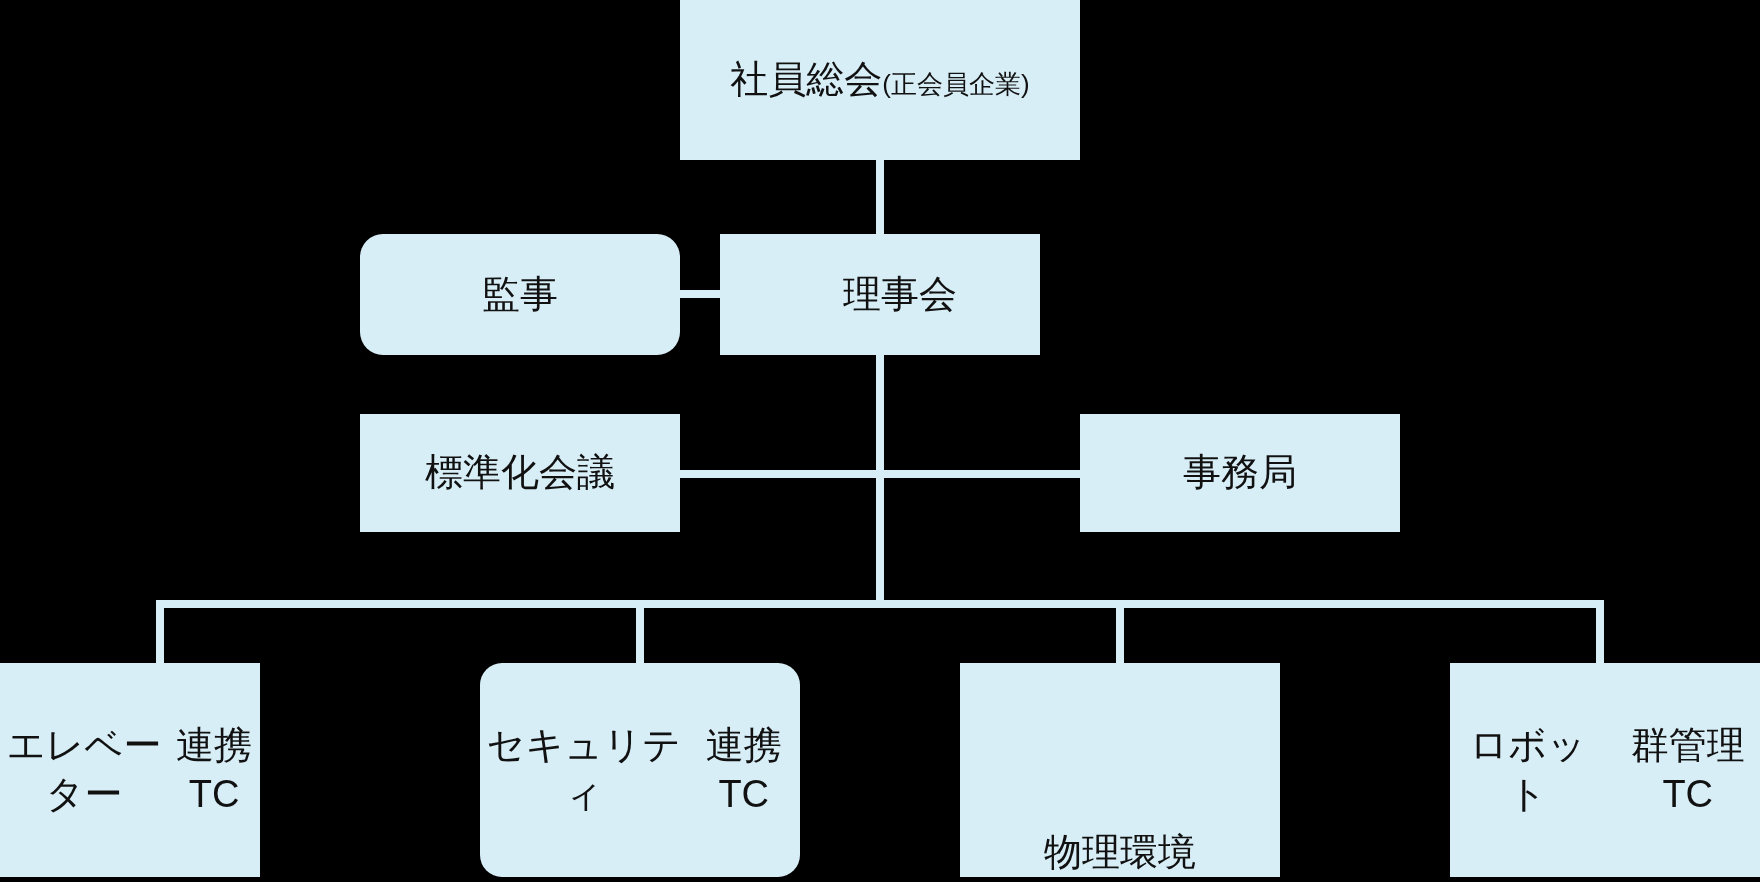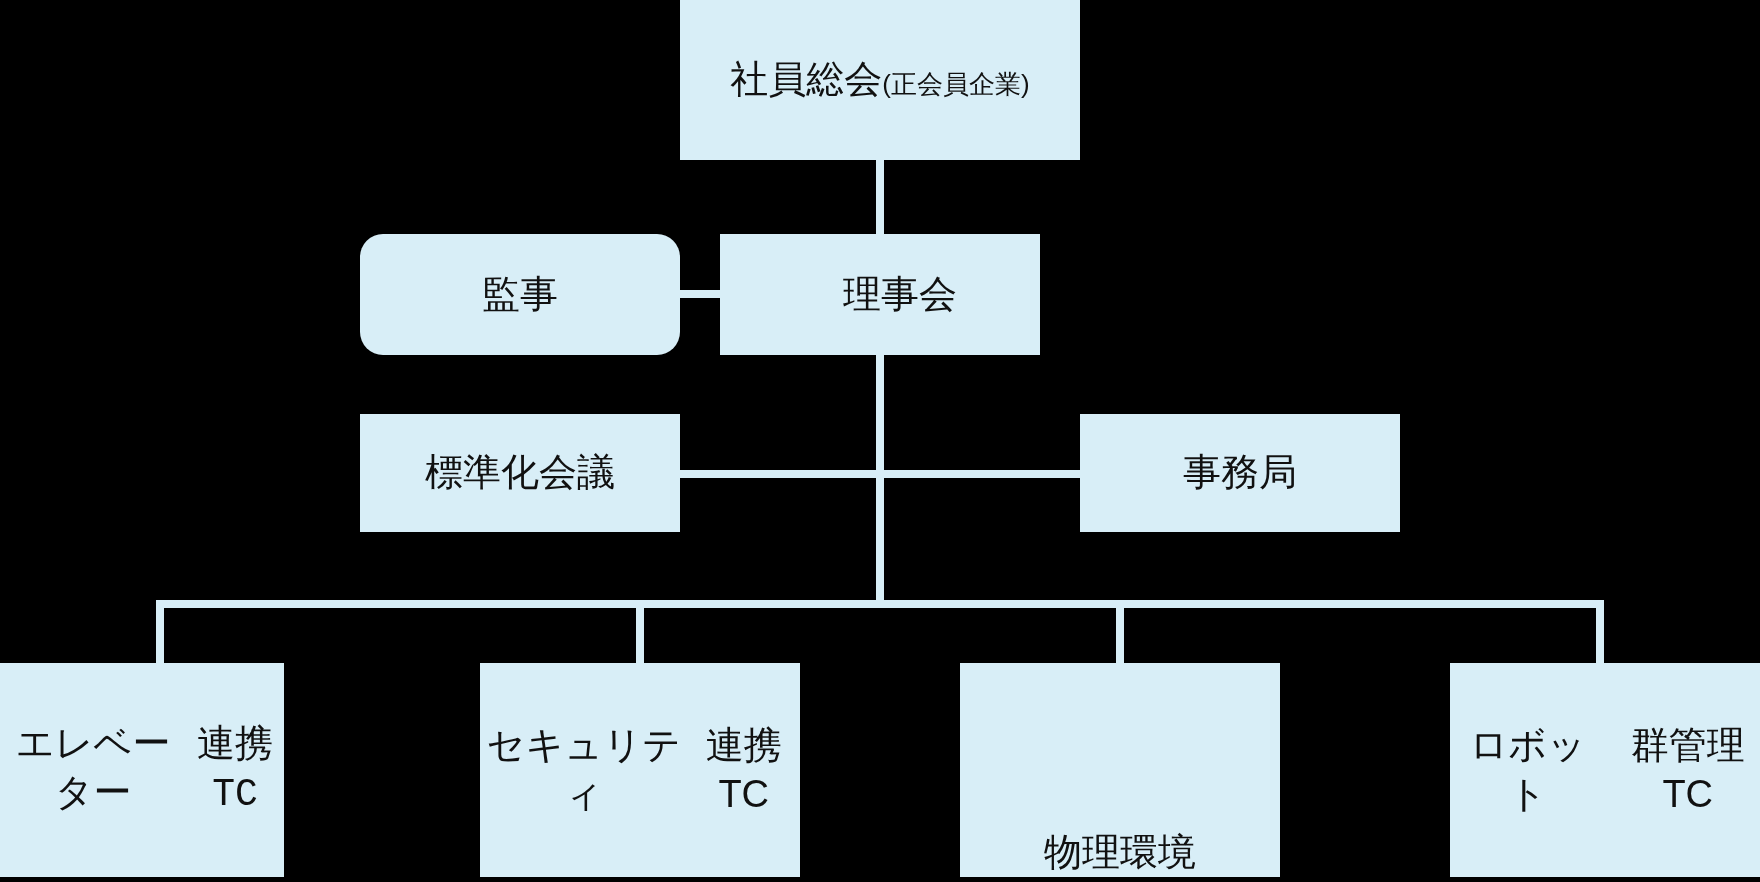--- a/index.html
+++ b/index.html
@@ -46,22 +46,22 @@
 
   
   .n-general      { left: 680px;  top: 0px;   width: 400px; height: 160px; }
   
   .n-auditor      { left: 360px;  top: 234px; width: 320px; height: 121px; border-radius: 23px; }
   .n-board        { left: 720px;  top: 234px; width: 320px; height: 121px; padding-left: 40px; }
   
   .n-standard     { left: 360px;  top: 414px; width: 320px; height: 118px; }
   .n-secretariat  { left: 1080px; top: 414px; width: 320px; height: 118px; }
   
-  .n-tc1          { left: 0px;    top: 663px; width: 284px; height: 214px; font-family: Liberation Mono, monospace; }
-  .n-tc2          { left: 480px;  top: 663px; width: 320px; height: 214px; }
+  .n-tc1          { left: 0px;    top: 663px; width: 260px; height: 214px; }
+  .n-tc2          { left: 480px;  top: 663px; width: 320px; height: 214px; border-radius: 22px; }
   .n-tc3          { left: 960px;  top: 663px; width: 320px; height: 214px; align-items: flex-end; }
   .n-tc4          { left: 1440px; top: 663px; width: 320px; height: 214px; margin-left: 10px; }
 
   
   .l-top-board    { left: 876px;  top: 159px; width: 8px;    height: 77px;  }
   .l-aud-board    { left: 680px;  top: 290px; width: 40px;   height: 8px;   }
   .l-trunk        { left: 876px;  top: 355px; width: 8px;    height: 250px; }
   .l-row3         { left: 680px;  top: 470px; width: 400px;  height: 8px;   }
   .l-distributor  { left: 156px;  top: 600px; width: 1448px; height: 8px;   }
   .l-stub1        { left: 156px;  top: 604px; width: 8px;    height: 60px;  }

